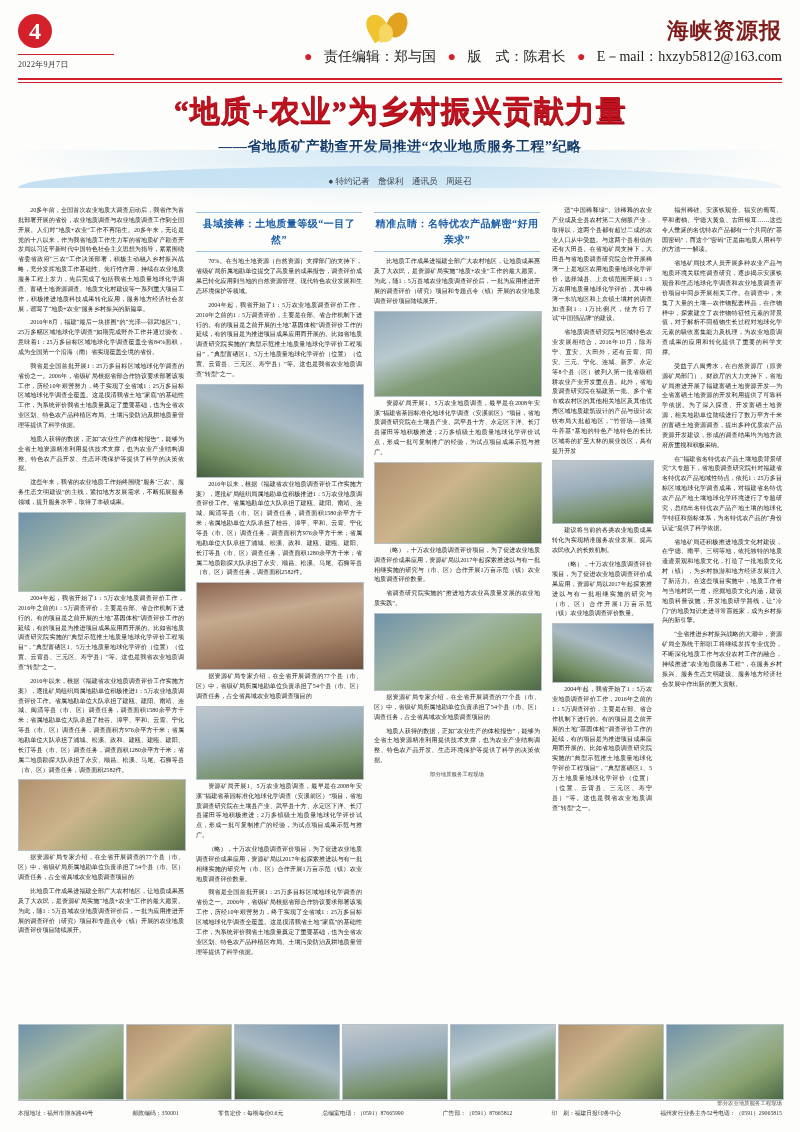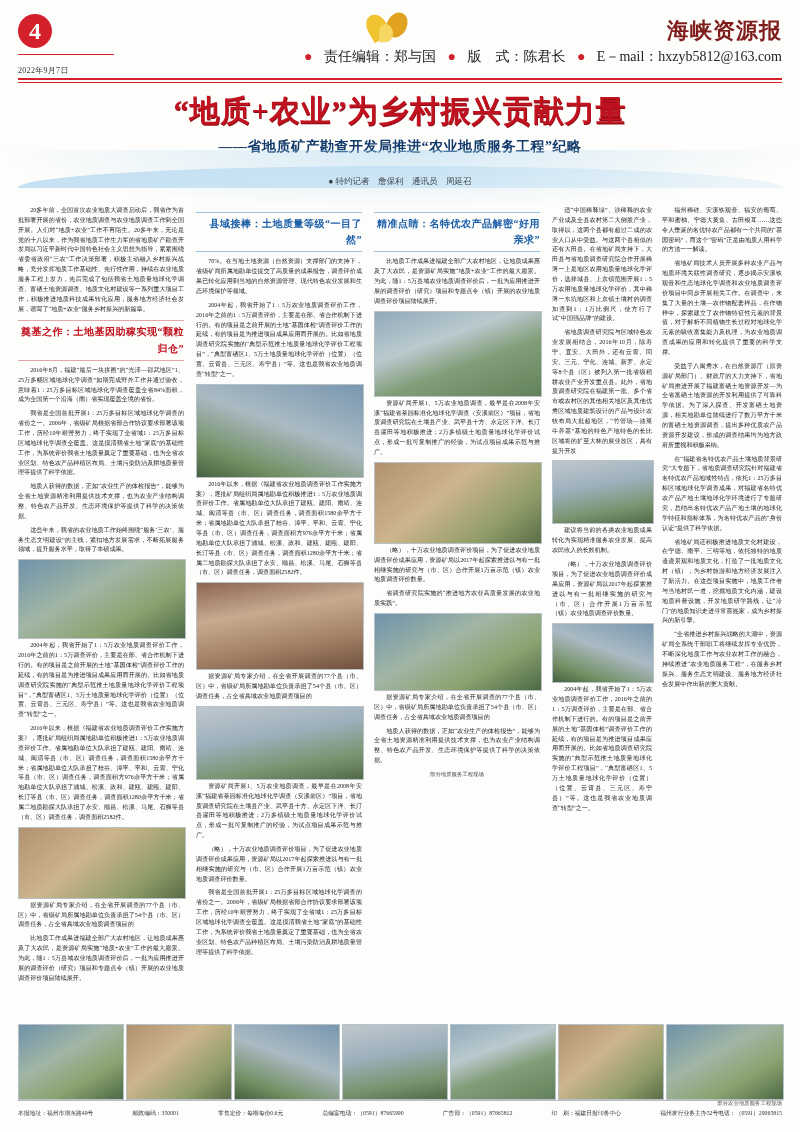--- a/index.html
+++ b/index.html
@@ -20,21 +20,21 @@
   .masthead{
     position:absolute;left:18px;top:14px;right:18px;height:58px;
   }
   .issue-badge{
     position:absolute;left:0;top:0;width:34px;height:34px;border-radius:50%;
     background:#d4202a;color:#fff;font-family:"Liberation Serif",serif;
     font-size:24px;font-weight:bold;display:flex;align-items:center;justify-content:center;
   }
   .issue-date{
     position:absolute;left:0;top:40px;width:96px;
-    font-size:8px;color:#333;border-top:1px solid #d4202a;padding-top:10px;
+    font-size:8px;color:#333;border-top:1px solid #d4202a;padding-top:4px;
     letter-spacing:0.3px;
   }
   .topic-emblem{
     position:absolute;left:50%;transform:translateX(-50%);top:-2px;
     width:150px;height:56px;
   }
   .topic-emblem .leaf{
     position:absolute;left:40px;top:0;width:54px;height:30px;
   }
   .topic-emblem .leaf span{
@@ -95,21 +95,21 @@
     font-size:6.1px;line-height:1.62;color:#1a1a1a;text-align:justify;
   }
   .c1{left:0;width:166px;}
   .c2{left:178px;width:166px;}
   .c3{left:356px;width:166px;}
   .c4{left:534px;width:100px;}
   .c5{left:644px;width:120px;}
   .col p{margin:0 0 4px 0;text-indent:2em;}
 
   .sec-head{
-    font-size:10px;font-weight:bold;color:#1a5ea8;text-align:right;
+    font-size:10px;font-weight:bold;color:#1a5ea8;text-align:center;
     margin:6px 0 5px 0;letter-spacing:0.5px;
     border-top:1px solid #9ec4e4;border-bottom:1px solid #9ec4e4;padding:3px 0;
   }
   .sec-head.red{color:#c1121f;border-color:#e0a8ab;}
   .sec-head.green{color:#1d7a3e;border-color:#a5d3b4;}
 
   
   .ph{
     background:#c9d3d8;position:relative;overflow:hidden;border:1px solid #b7c2c8;
   }
@@ -185,21 +185,20 @@
     <div class="subhead">——省地质矿产勘查开发局推进“农业地质服务工程”纪略</div>
     <div class="deck-wave"></div>
     <div class="byline">● 特约记者　詹保利　通讯员　周延召</div>
   </div>
   <div class="wave-bg"></div>
 
   <div class="cols">
 
     <div class="col c1">
       <p>20多年前，全国首次农业地质大调查启动后，我省作为首批部署开展的省份，农业地质调查与农业地质调查工作到全国开展。人们对“地质+农业”工作不再陌生。20多年来，无论是党的十八以来，作为我省地质工作生力军的省地质矿产勘查开发局以习近平新时代中国特色社会主义思想为指导，紧紧围绕省委省政府“三农”工作决策部署，积极主动融入乡村振兴战略，充分发挥地质工作基础性、先行性作用，持续在农业地质服务工程上发力，先后完成了包括我省土地质量地球化学调查、富硒土地资源调查、地质文化村建设等一系列重大项目工作，积极推进地质科技成果转化应用，服务地方经济社会发展，谱写了“地质+农业”服务乡村振兴的新篇章。</p>
-      <div class="sec-head red">奠基之作：土地基因助稼实现“颗粒归仓”</div>
       <p>2016年8月，福建“最后一块拼图”的“光泽—邵武地区”1、25万多幅区域地球化学调查”如期完成野外工作并通过验收，意味着1：25万多目标区域地球化学调查覆盖全省84%面积，成为全国第一个沿海（南）省实现覆盖全境的省份。</p>
       <p>我省是全国首批开展1：25万多目标区域地球化学调查的省份之一。2006年，省级矿局根据省部合作协议要求部署该项工作，历经10年艰苦努力，终于实现了全省域1：25万多目标区域地球化学调查全覆盖。这是摸清我省土地“家底”的基础性工作，为系统评价我省土地质量奠定了重要基础，也为全省农业区划、特色农产品种植区布局、土壤污染防治及耕地质量管理等提供了科学依据。</p>
       <p>地质人获得的数据，正如“农业生产的体检报告”，能够为全省土地资源精准利用提供技术支撑，也为农业产业结构调整、特色农产品开发、生态环境保护等提供了科学的决策依据。</p>
       <p>这些年来，我省的农业地质工作始终围绕“服务‘三农’、服务生态文明建设”的主线，紧扣地方发展需求，不断拓展服务领域，提升服务水平，取得了丰硕成果。</p>
       <div class="ph v2" style="width:166px;height:78px;margin:4px 0 2px;"></div>
       <p>2004年起，我省开始了1：5万农业地质调查评价工作，2016年之前的1：5万调查评价，主要是在部、省合作机制下进行的。有的项目是之前开展的土地“基因体检”调查评价工作的延续，有的项目是为推进项目成果应用而开展的。比如省地质调查研究院实施的“典型示范推土地质量地球化学评价工程项目”，“典型富硒区1、5万土地质量地球化学评价（位置）（位置、云霄县、三元区、寿宁县）”等。这也是我省农业地质调查“转型”之一。</p>
       <p>2016年以来，根据《福建省农业地质调查评价工作实施方案》，逐批矿局组织局属地勘单位积极推进1：5万农业地质调查评价工作。省属地勘单位大队承担了建瓯、建阳、南靖、连城、闽清等县（市、区）调查任务，调查面积1580余平方千米；省属地勘单位大队承担了桂谷、漳平、平和、云霄、宁化等县（市、区）调查任务，调查面积方976余平方千米；省属地勘单位大队承担了浦城、松溪、政和、建瓯、建瓯、建阳、长汀等县（市、区）调查任务，调查面积1280余平方千米；省属二地质勘探大队承担了永安、顺昌、松溪、马尾、石狮等县（市、区）调查任务，调查面积2582件。</p>
       <div class="ph v3" style="width:166px;height:70px;margin:4px 0 2px;"></div>
       <p>据资源矿局专家介绍，在全省开展调查的77个县（市、区）中，省级矿局所属地勘单位负责承担了54个县（市、区）调查任务，占全省具域农业地质调查项目的</p>
       <p>比地质工作成果进福建全部广大农村地区，让地质成果惠及了大农民，是资源矿局实施“地质+农业”工作的最大愿景。为此，随1：5万县域农业地质调查评价后，一批为应用推进开展的调查评价（研究）项目和专题点令（镇）开展的农业地质调查评价项目陆续展开。</p>

